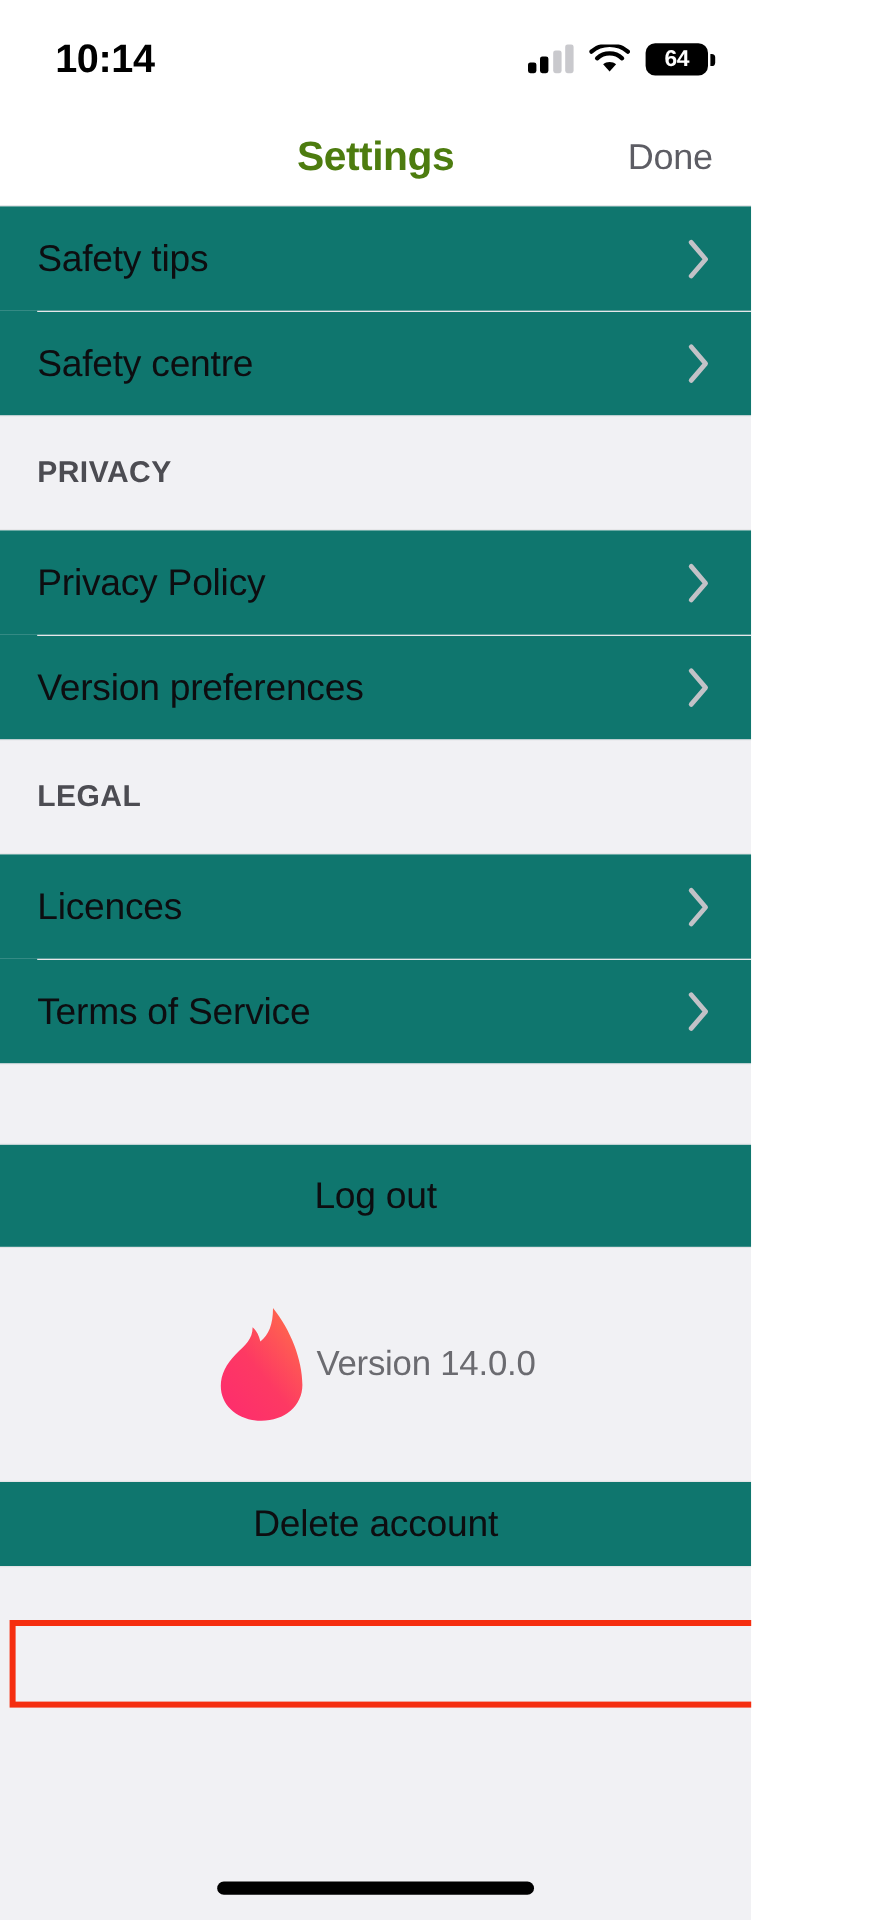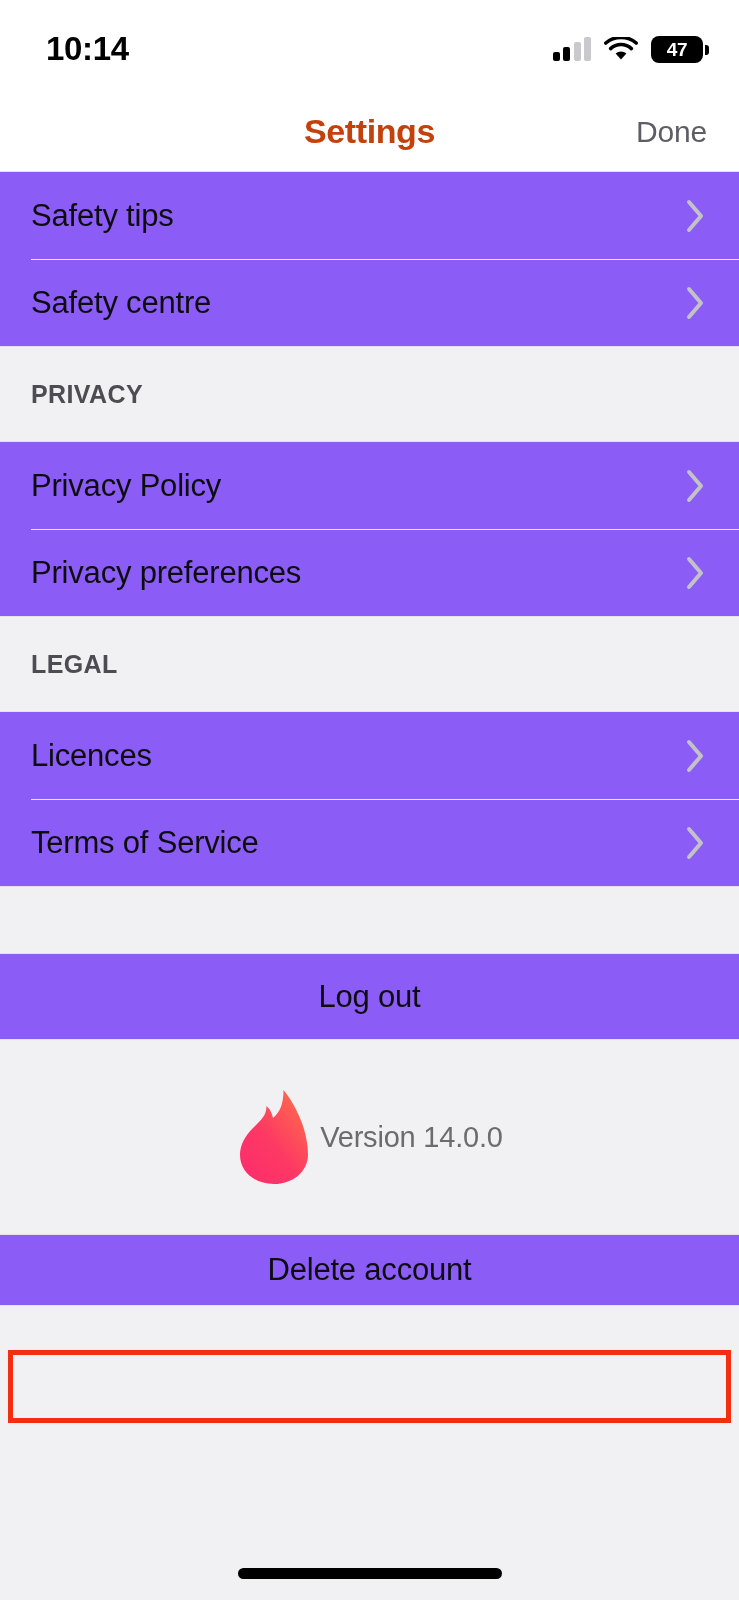--- a/index.html
+++ b/index.html
@@ -7,21 +7,21 @@
   html, body {
     width: 739px;
     height: 1600px;
     background: #ffffff;
     font-family: "Liberation Sans", "DejaVu Sans", sans-serif;
     -webkit-font-smoothing: antialiased;
   }
 
   .phone {
     position: relative;
-    width: 739px;
+    width: 626px;
     height: 1600px;
     background: #ffffff;
     overflow: hidden;
   }
 
   
   .status-bar {
     position: relative;
     height: 92px;
     background: #ffffff;
@@ -92,21 +92,21 @@
     height: 80px;
     background: #ffffff;
     display: flex;
     align-items: center;
     justify-content: center;
     border-bottom: 1px solid #e2e2e5;
   }
   .nav-title {
     font-size: 34px;
     font-weight: bold;
-    color: #c2410c;
+    color: #4d7c0f;
     letter-spacing: -0.4px;
   }
   .nav-done {
     position: absolute;
     right: 32px;
     top: 50%;
     transform: translateY(-50%);
     font-size: 30px;
     color: #5d5d64;
     letter-spacing: -0.2px;
@@ -132,21 +132,21 @@
   }
 
   .spacer-block {
     background: #f1f1f4;
     border-top: 1px solid #e4e4e7;
     border-bottom: 1px solid #e4e4e7;
   }
 
   .row {
     position: relative;
-    background: #8b5cf6;
+    background: #0f766e;
     height: 87px;
     display: flex;
     align-items: center;
     padding: 0 31px;
   }
   .row + .row::before {
     content: "";
     position: absolute;
     left: 31px;
     right: 0;
@@ -249,21 +249,21 @@
           <i></i>
       </span>
       <span>
         <svg class="wifi-icon" viewBox="0 0 34 25" aria-hidden="true">
           <path d="M17 22.6 L11.6 16.6 C14.6 13.9 19.4 13.9 22.4 16.6 Z" fill="#000"></path>
           <path d="M6.6 11.6 C12.4 6.2 21.6 6.2 27.4 11.6" stroke="#000" stroke-width="3.6" fill="none" stroke-linecap="round"></path>
           <path d="M1.8 6.0 C10.2 -1.4 23.8 -1.4 32.2 6.0" stroke="#000" stroke-width="3.6" fill="none" stroke-linecap="round"></path>
         </svg>
       </span>
       <span class="battery-icon">
-        <span class="battery-level">47</span>
+        <span class="battery-level">64</span>
       </span>
     </div>
   </div>
 
   <div class="nav-header">
     <div class="nav-title">Settings</div>
     <div class="nav-done">Done</div>
   </div>
 
   <div class="content-flow">
@@ -293,21 +293,21 @@
     <div class="list">
       <div class="row">
         <span class="row-label">Privacy Policy</span>
         <span class="chevron">
           <svg viewBox="0 0 22 36" aria-hidden="true">
               <path d="M4 4 L16 18 L4 32" stroke="#c2c2c7" stroke-width="4" fill="none" stroke-linecap="round" stroke-linejoin="round"></path>
             </svg>
         </span>
       </div>
       <div class="row">
-        <span class="row-label">Privacy preferences</span>
+        <span class="row-label">Version preferences</span>
         <span class="chevron">
           <svg viewBox="0 0 22 36" aria-hidden="true">
               <path d="M4 4 L16 18 L4 32" stroke="#c2c2c7" stroke-width="4" fill="none" stroke-linecap="round" stroke-linejoin="round"></path>
             </svg>
         </span>
       </div>
     </div>
 
     <div class="section-header">
       <span class="section-header-label">LEGAL</span>

